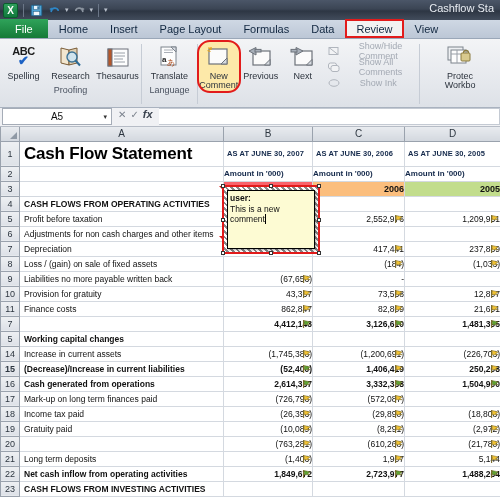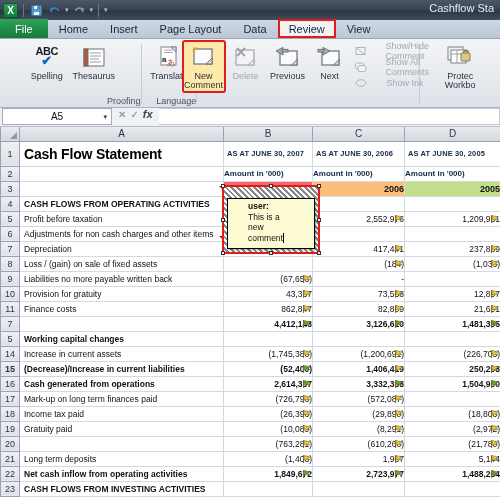--- a/index.html
+++ b/index.html
@@ -65,38 +65,38 @@
     background:linear-gradient(to bottom,#f3f4f6,#e4e7ec 70%,#dde1e7);
     border-bottom:1px solid #a9b2bf;
     display:flex; position:relative;
   }
   .grp{
     height:69px; display:flex; flex-direction:column; align-items:center;
     position:relative; padding-top:2px;
   }
   .grp-items{ display:flex; align-items:flex-start; height:54px; }
   .grp-label{
-    font-size:9px; color:#4a5260; text-align:right; width:100%;
-    position:absolute; bottom:2px; left:0;
+    font-size:9px; color:#4a5260; text-align:center; width:100%;
+    position:absolute; bottom:13px; left:0;
   }
   .grp-divider{ width:1px; height:60px; background:#c6ccd5; align-self:center; margin-top:2px;}
   .bigbtn{
     width:auto; min-width:42px; padding:1px 3px;
     display:flex;flex-direction:column;align-items:center;
     font-size:9px; color:#2c333d; text-align:center; line-height:1.05;
   }
   .bigbtn .ic{ height:30px; display:flex;align-items:center;justify-content:center; }
   .bigbtn.disabled{ color:#a3a9b3; }
   .smallbtn{
     display:flex;align-items:center; gap:19px;
     font-size:9px; color:#a3a9b3; height:16px; padding:0 2px;
   }
   .smallbtn .ic{ width:13px; display:flex;align-items:center;justify-content:center;}
   .newcomment-hl{ outline:2px solid #e21b1b; outline-offset:-1px; background:#fde9a9;
-    border-radius:2px; }
+    border-radius:12px; }
   .abc{ font-size:11px;font-weight:bold;color:#1b1b1b;letter-spacing:-0.5px;}
   .chk{ color:#1c62c4; font-size:13px; font-weight:bold; margin-top:-4px;}
 
   
   .fbar{
     height:19px; width:100%; background:#f0f1f4;
     border-bottom:1px solid #b6bcc6;
     display:flex; align-items:flex-start;
   }
   .namebox{
@@ -135,38 +135,37 @@
   .cell{
     border-right:1px solid #d4d9e0; border-bottom:1px solid #d4d9e0;
     vertical-align:middle; overflow:hidden; white-space:nowrap;
     font-size:8.5px; color:#111; padding:0 2px;
   }
   .cell.a{ padding-left:4px; }
   .num{ text-align:right; padding-right:11px; position:relative; }
   .bold{ font-weight:bold; }
   .hdrtxt{ font-size:7.5px; font-weight:bold; color:#13284a; letter-spacing:0.1px;}
   .amt{ font-size:8px; font-weight:bold; color:#13284a;}
-  .title-cell{ font-size:14px; font-weight:bold; color:#000; letter-spacing:-0.2px;}
+  .title-cell{ font-size:17px; font-weight:bold; color:#000; letter-spacing:-0.2px;}
   .fill-red{ background:#f9636b; }
   .fill-org{ background:#fbbe7d; }
   .fill-grn{ background:#c2dd8c; }
   .yr{ font-weight:bold; font-size:9px; color:#111; text-align:right; padding-right:4px;}
 
   .flg{ position:absolute; right:1px; top:50%; transform:translateY(-50%);
         width:9px; height:9px; }
 
   
   .commentbox{
     position:absolute; z-index:30;
     background:#fdfbd3;
     border:1px solid #000;
     box-shadow:1px 1px 2px rgba(0,0,0,.35);
     font-size:8.5px; color:#111; line-height:1.25;
-    padding:2px 20px;
-    margin-top:8px;
+    padding:2px 2px;
   }
   .comment-outer{
     position:absolute; z-index:29; border:2px solid #e21b1b;
     background:repeating-linear-gradient(45deg,#fff 0 2px,#888 2px 4px);
     padding:3px;
   }
   .handle{ position:absolute; width:4px;height:4px;background:#fff;border:1px solid #333; z-index:31;}
   .redtri{
     position:absolute; width:0;height:0; z-index:20;
     border-style:solid; border-width:0 4px 4px 0;
@@ -206,37 +205,49 @@
     <div class="qat-tiny">▾</div>
   </div>
   <div class="win-title">Cashflow Sta</div>
 </div>
 
 <div class="tabbar">
   <div class="tab file">File</div>
   <div class="tab">Home</div>
   <div class="tab">Insert</div>
   <div class="tab">Page Layout</div>
+  <div class="tab">Formulas</div>
   <div class="tab">Data</div>
   <div class="tab selected active-ring">Review</div>
   <div class="tab">View</div>
 </div>
 
 <div class="ribbon">
 
   <div class="grp" style="width:141px;">
     <div class="grp-items">
       <div class="bigbtn" style="width:47px">
         <div class="ic">
           <div style="display:flex;flex-direction:column;align-items:center;">
             <span class="abc">ABC</span>
               <span class="chk">✔</span>
           </div>
         </div>
         <span>Spelling</span>
+      </div>
+      <div class="bigbtn" style="width:47px">
+        <div class="ic">
+          <svg width="26" height="24" viewBox="0 0 26 24">
+            <path d="M3 3 L11 5 L11 20 L3 18 Z" fill="#f2e6cf" stroke="#7a5c37"></path>
+            <path d="M19 3 L11 5 L11 20 L19 18 Z" fill="#e2d2b5" stroke="#7a5c37"></path>
+            <circle cx="14" cy="12" r="5" fill="#cfe6f5" stroke="#2c6a94" stroke-width="1.4" opacity=".9"></circle>
+            <line x1="17.5" y1="15.5" x2="22" y2="20.5" stroke="#2c6a94" stroke-width="2"></line>
+          </svg>
+        </div>
+        <span>Research</span>
       </div>
       <div class="bigbtn" style="width:47px">
         <div class="ic">
           <svg width="24" height="21" viewBox="0 0 24 21">
             <rect x="2" y="2" width="20" height="17" fill="#fdfdfd" stroke="#6c717a"></rect>
             <rect x="2" y="2" width="4" height="17" fill="#b5572a" stroke="#6c717a"></rect>
             <line x1="8" y1="6" x2="19" y2="6" stroke="#9aa0a8"></line>
             <line x1="8" y1="9" x2="19" y2="9" stroke="#9aa0a8"></line>
             <line x1="8" y1="12" x2="17" y2="12" stroke="#9aa0a8"></line>
             <line x1="8" y1="15" x2="19" y2="15" stroke="#9aa0a8"></line>
@@ -278,30 +289,20 @@
             <path d="M21 12 L21 18 L15 18 Z" fill="#d7dbe1" stroke="#6d727a" stroke-width="1"></path>
             <g stroke="#e8a517" stroke-width="1.3">
               <line x1="5" y1="1" x2="5" y2="4"></line>
                 <line x1="1.5" y1="4.5" x2="4.5" y2="5.5"></line>
               <line x1="2.5" y1="1.5" x2="4.5" y2="3.5"></line>
             </g>
           </svg>
         </div>
         <span>New</span>
         <span>Comment</span>
-      </div>
-      <div class="bigbtn disabled" style="width:35px">
-        <div class="ic">
-          <svg width="25" height="23" viewBox="0 0 25 23">
-            <rect x="3" y="4" width="18" height="15" fill="#f4f4f5" stroke="#a0a5ad" stroke-width="1.2"></rect>
-            <path d="M21 13 L21 19 L15 19 Z" fill="#e4e7eb" stroke="#a0a5ad"></path>
-            <path d="M4 2 L12 10 M12 2 L4 10" stroke="#9aa0a8" stroke-width="1.8"></path>
-          </svg>
-        </div>
-        <span>Delete</span>
       </div>
       <div class="bigbtn" style="width:40px">
         <div class="ic">
           <svg width="25" height="23" viewBox="0 0 25 23">
             <rect x="5" y="5" width="17" height="14" fill="#fbfbfb" stroke="#6d727a" stroke-width="1.2"></rect>
             <path d="M22 13.5 L22 19 L16.5 19 Z" fill="#d7dbe1" stroke="#6d727a"></path>
             <path d="M1 5 L8 1.5 L8 9 Z" fill="#a8b0ba" stroke="#6d727a"></path>
             <rect x="7" y="3.4" width="6" height="2.6" fill="#a8b0ba" stroke="#6d727a"></rect>
           </svg>
         </div>

